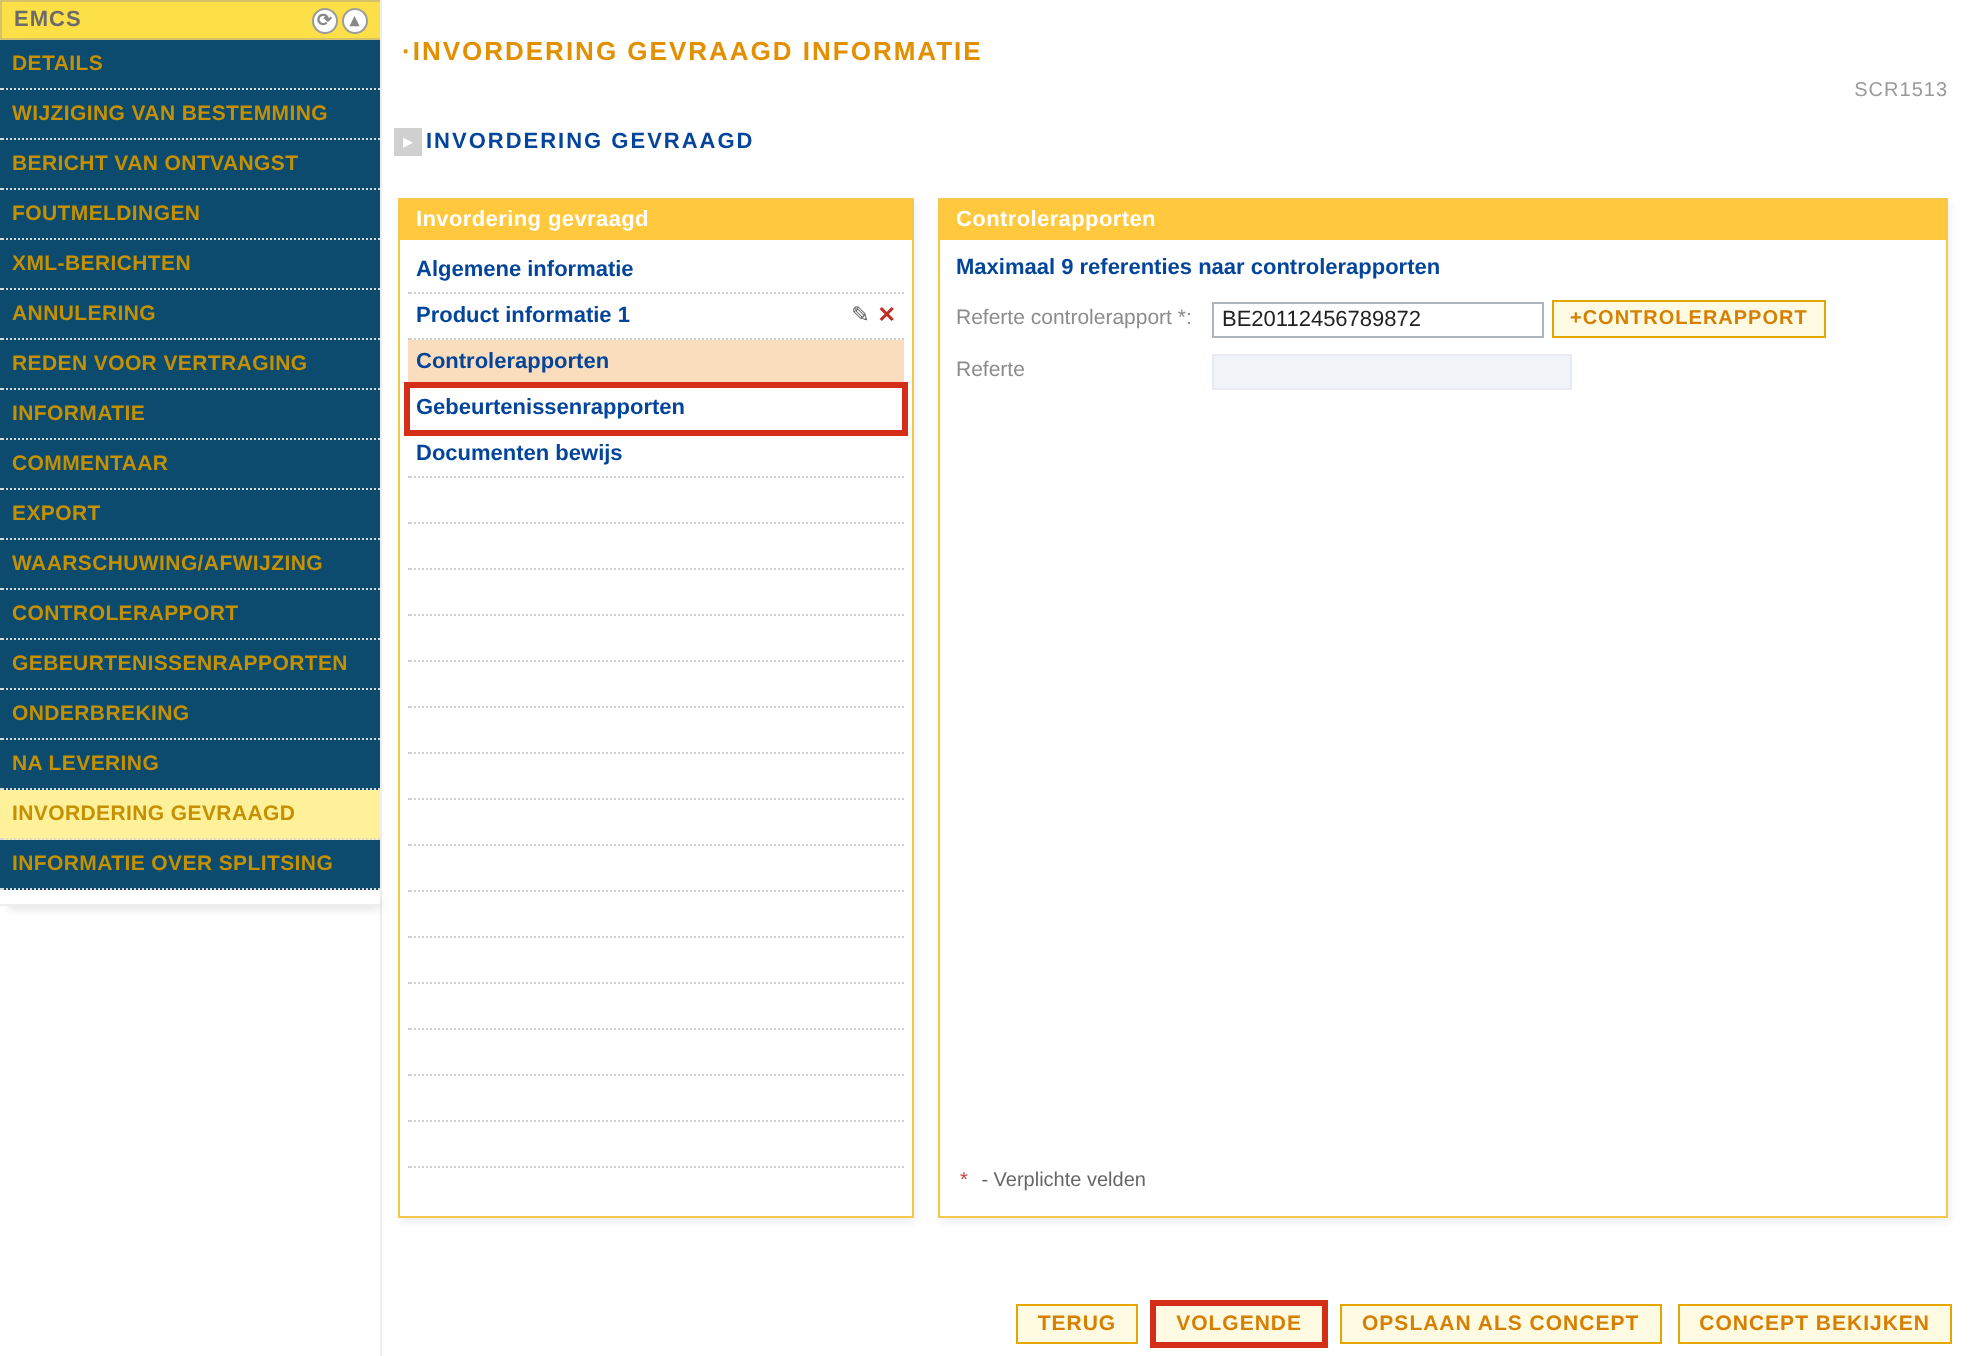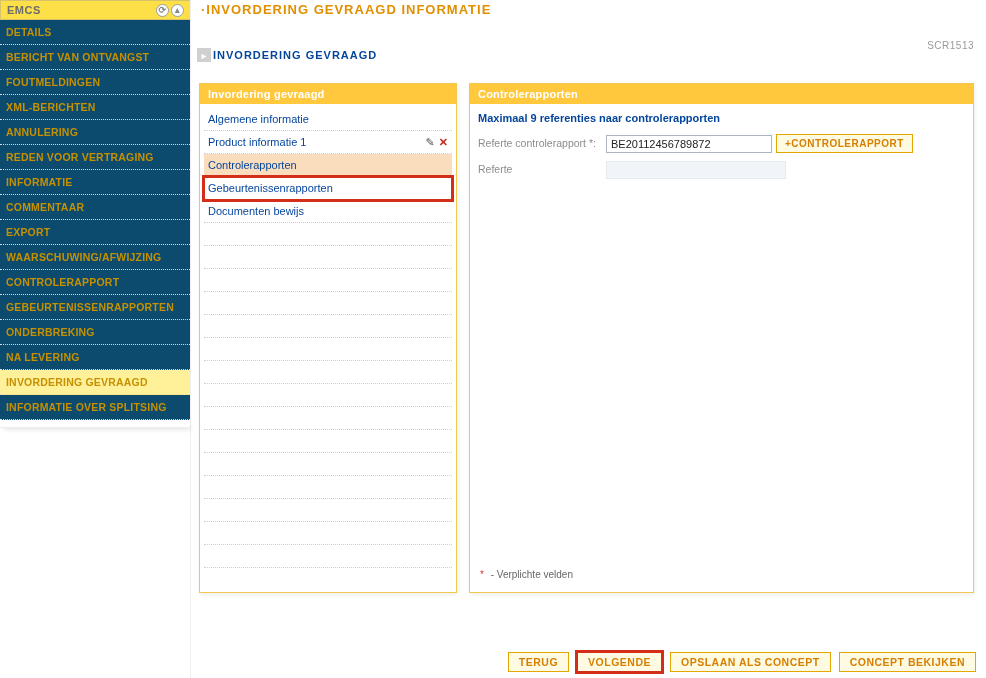--- a/index.html
+++ b/index.html
@@ -64,21 +64,21 @@
   .sb-bottom-spacer {
     height: 8px;
     border-bottom: 1px solid #eee;
     box-shadow: 2px 3px 5px -2px rgba(0,0,0,0.15);
   }
 
   
   .main {
     flex: 1;
     position: relative;
-    padding: 0 10px 40px 6px;
+    padding: 16px 10px 40px 6px;
   }
   .page-title {
     color: #e28f00;
     font-size: 13px;
     font-weight: bold;
     letter-spacing: 1px;
     padding: 2px 0 4px 4px;
   }
   .screen-id {
     position: absolute;
@@ -148,21 +148,21 @@
   .tree li {
     border-bottom: 1px dotted #cfcfcf;
     padding: 5px 4px;
     display: flex;
     align-items: center;
     justify-content: space-between;
     cursor: pointer;
   }
   .tree li a {
     color: #04459c;
-    font-weight: normal;
+    font-weight: bold;
     text-decoration: none;
     font-size: 11px;
     text-align: right;
   }
   .tree li.selected {
     background: #faddbc;
   }
   .tree li.highlight a {
     color: #04459c;
   }
@@ -254,20 +254,21 @@
   <nav class="sidebar">
     <div class="sb-header">
       <span>EMCS</span>
       <span class="sb-header-icons">
         <span class="sb-icn">⟳</span>
         <span class="sb-icn">▴</span>
       </span>
     </div>
     <ul class="sb-list">
       <li class="sb-item">DETAILS</li>
+      <li class="sb-item">WIJZIGING VAN BESTEMMING</li>
       <li class="sb-item">BERICHT VAN ONTVANGST</li>
       <li class="sb-item">FOUTMELDINGEN</li>
       <li class="sb-item">XML-BERICHTEN</li>
       <li class="sb-item">ANNULERING</li>
       <li class="sb-item">REDEN VOOR VERTRAGING</li>
       <li class="sb-item">INFORMATIE</li>
       <li class="sb-item">COMMENTAAR</li>
       <li class="sb-item">EXPORT</li>
       <li class="sb-item">WAARSCHUWING/AFWIJZING</li>
       <li class="sb-item">CONTROLERAPPORT</li>

